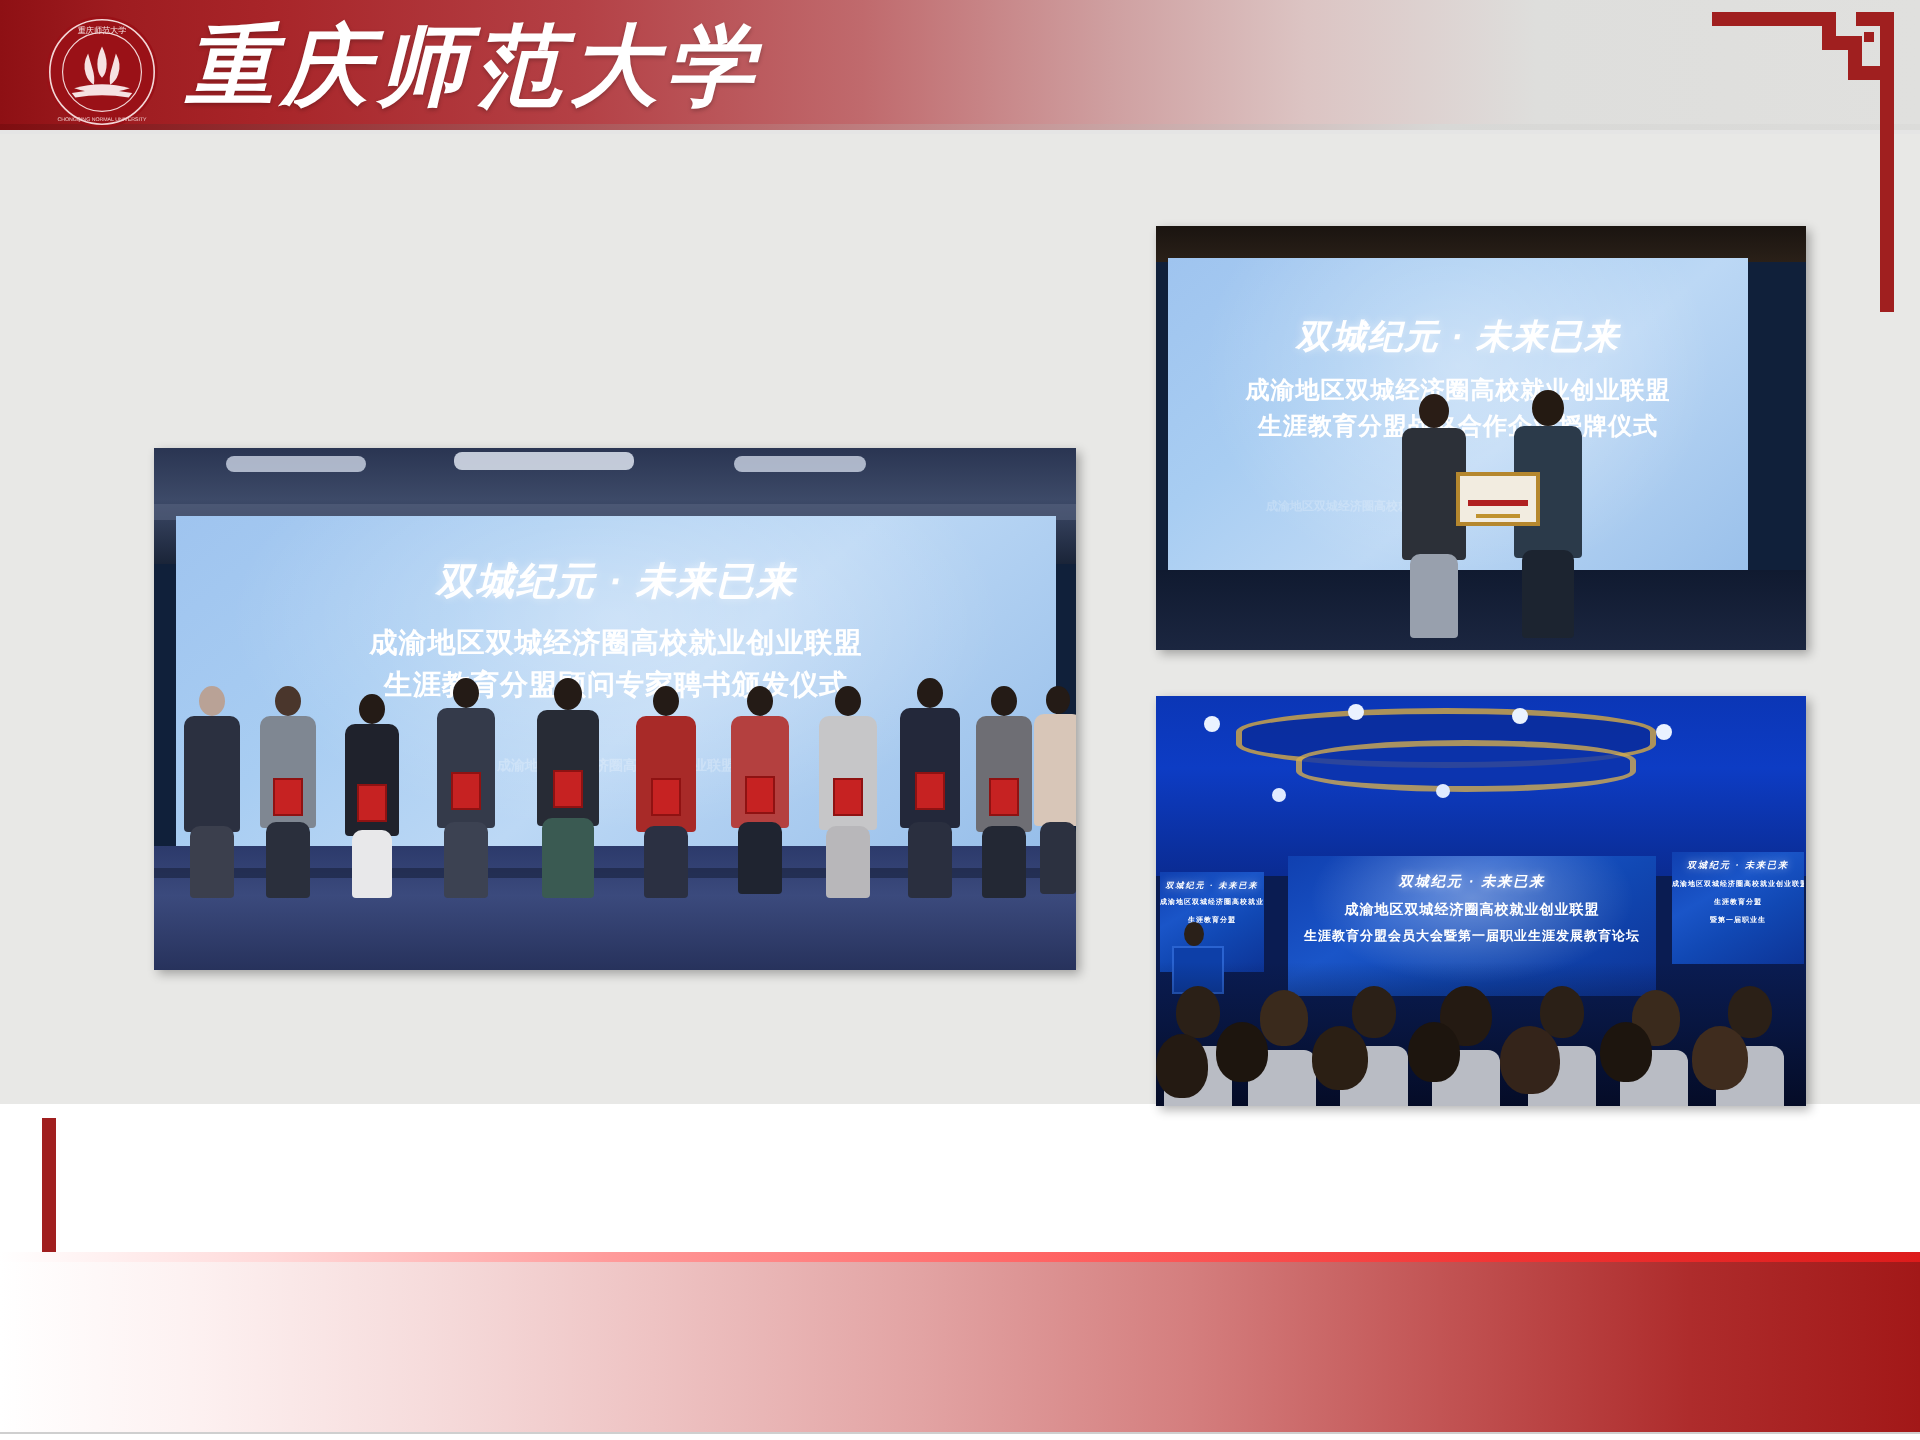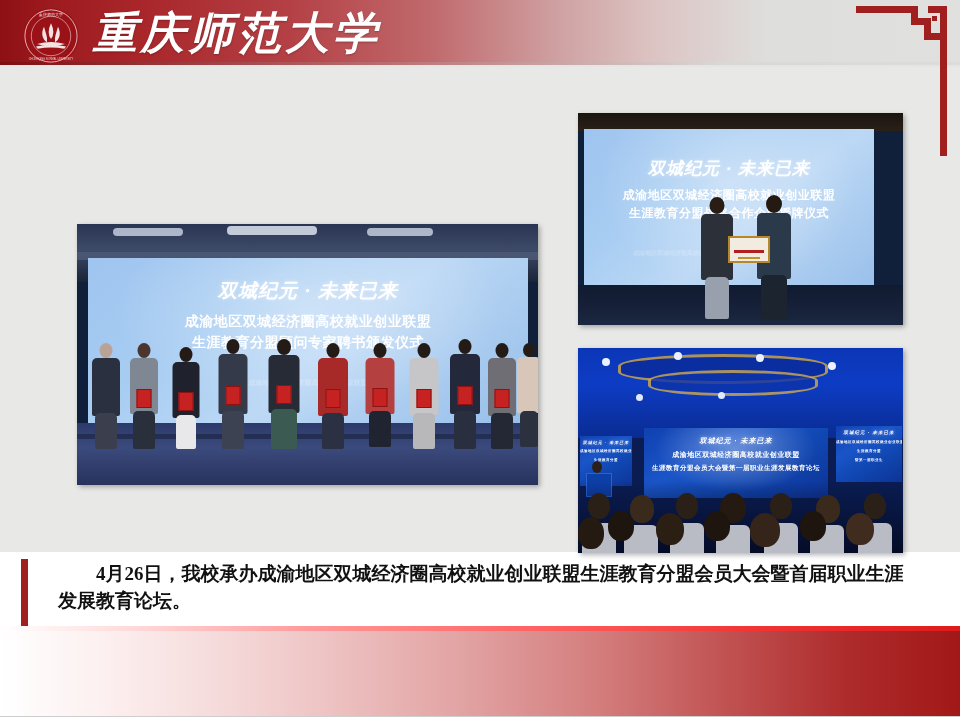--- a/index.html
+++ b/index.html
@@ -458,19 +458,18 @@
       <div class="aud-head" style="left:30px;bottom:12px;width:26px;height:30px;background:#1d150e;"></div>
       <div class="aud-head" style="left:78px;bottom:8px;width:28px;height:32px;background:#2b1f14;"></div>
       <div class="aud-head" style="left:126px;bottom:12px;width:26px;height:30px;background:#1d150e;"></div>
       <div class="aud-head" style="left:172px;bottom:6px;width:30px;height:34px;background:#34241a;"></div>
       <div class="aud-head" style="left:222px;bottom:12px;width:26px;height:30px;background:#1d150e;"></div>
       <div class="aud-head" style="left:268px;bottom:8px;width:28px;height:32px;background:#3f2c1e;"></div>
       <div class="aud-head" style="left:0px;bottom:4px;width:26px;height:32px;background:#241a12;"></div>
     </div>
   </div>
 
-  <div class="caption">4月26日，我校承办成渝地区双城经济圈高校就业创业联盟生涯教育分盟会员大会暨首届职业生涯发展教育论坛。</div>
 
   <div class="bottom-redline"></div>
   <div class="bottom-band"></div>
   <div class="bottom-edge"></div>
 
 </div>
 
 </body></html>

